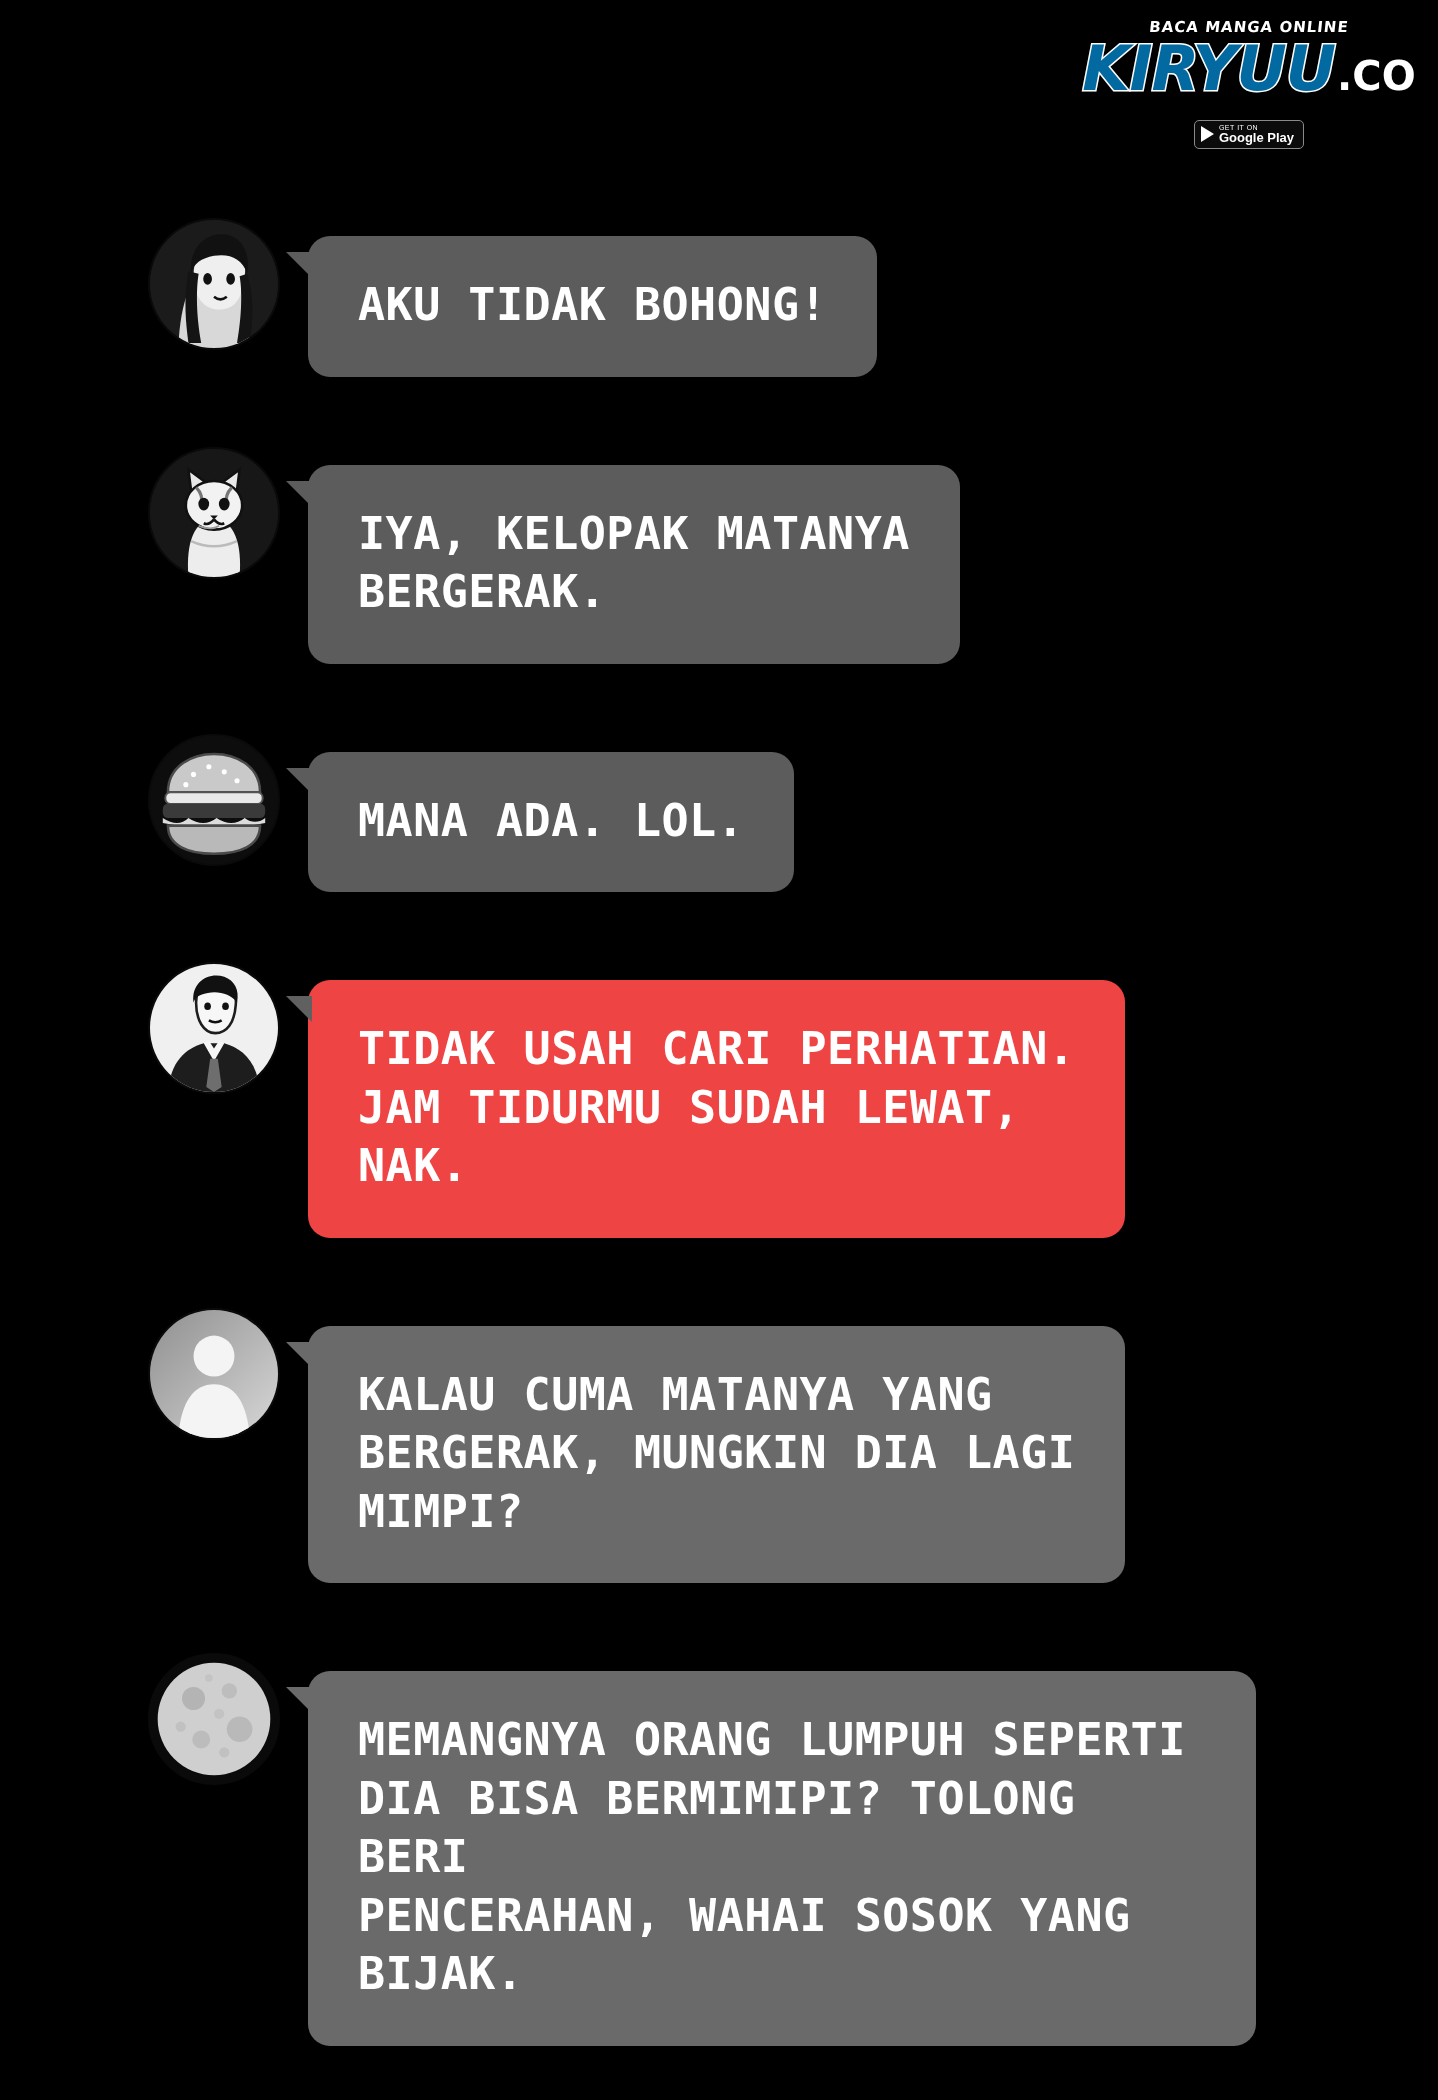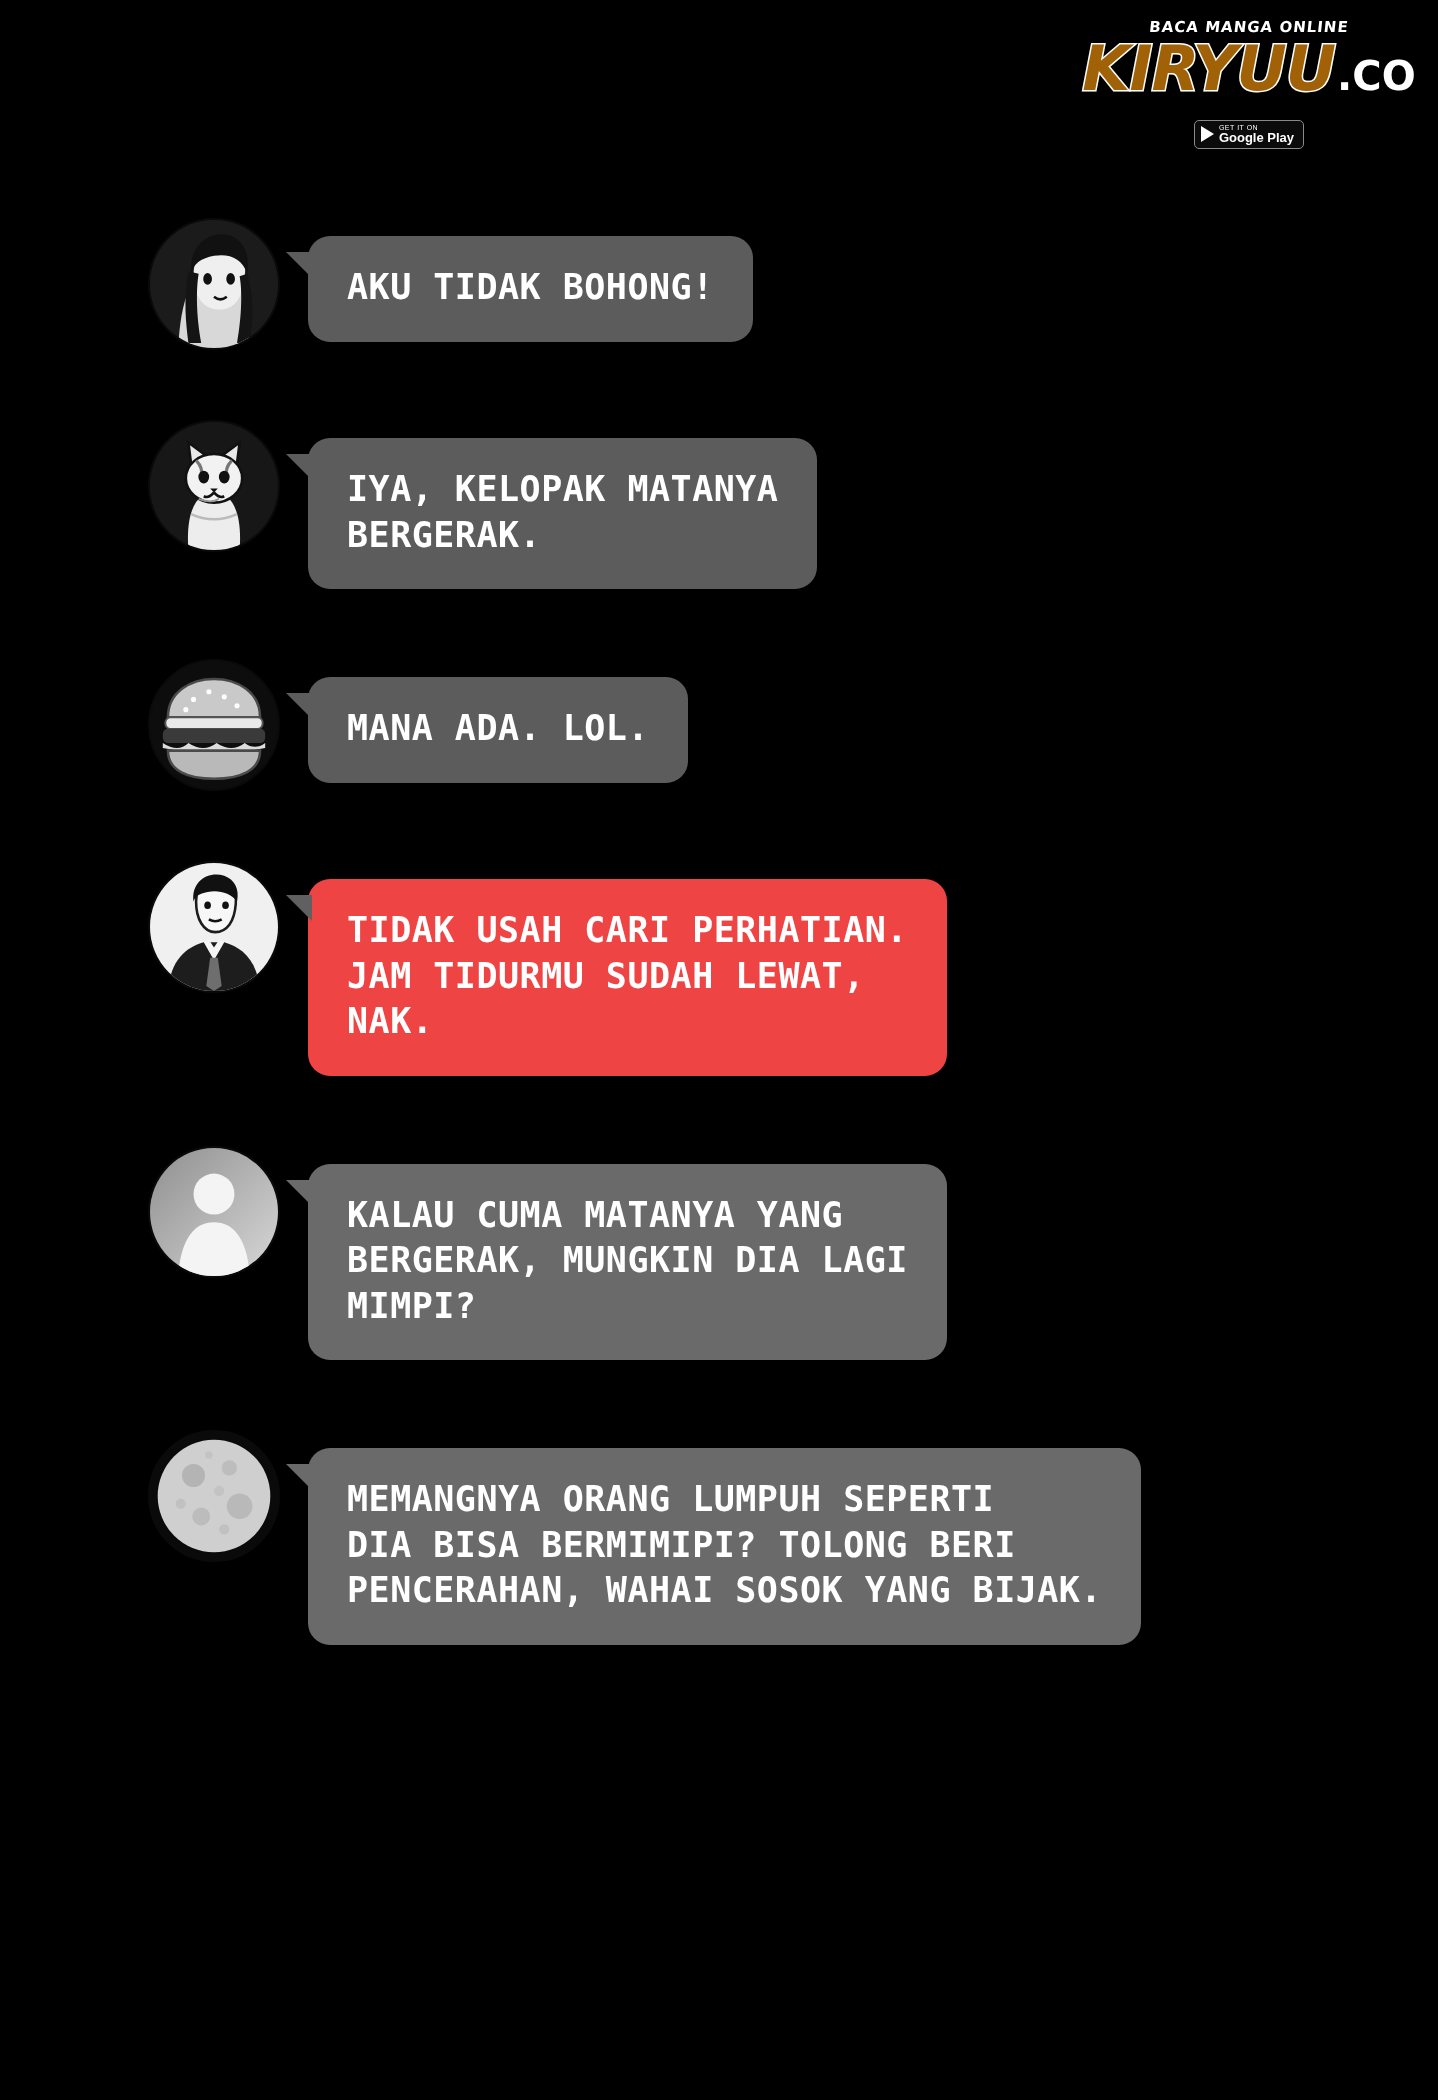--- a/index.html
+++ b/index.html
@@ -39,21 +39,21 @@
     display: flex;
     align-items: flex-end;
     justify-content: center;
     line-height: 1;
   }
   #watermark .brand {
     font-family: "DejaVu Sans", sans-serif;
     font-size: 62px;
     font-weight: bold;
     font-style: italic;
-    color: #a16207;
+    color: #0369a1;
     -webkit-text-stroke: 3px #ffffff;
     paint-order: stroke fill;
     letter-spacing: -1px;
   }
   #watermark .tld {
     font-family: "DejaVu Sans", sans-serif;
     font-size: 40px;
     font-weight: bold;
     color: #ffffff;
     margin-left: 2px;
@@ -129,24 +129,24 @@
     border-bottom: 26px solid transparent;
     border-right: 26px solid #5c5c5c;
   }
   .bubble {
     background: #5b5b5b;
     border-radius: 22px;
     padding: 24px 34px 26px 34px;
     max-width: 880px;
   }
   .bubble p {
-    margin: 5px;
+    margin: 16px;
     color: #ffffff;
     font-family: "DejaVu Sans Mono", monospace;
-    font-size: 35px;
+    font-size: 45px;
     line-height: 1.30;
     letter-spacing: .5px;
     font-weight: bold;
     text-transform: uppercase;
     white-space: pre-line;
   }
   
   .shade-a .bubble, .shade-a .tail { background:#5c5c5c; }
   .shade-a .tail { border-right-color:#5c5c5c; background:transparent; }
   .shade-b .bubble { background:#ef4444; }

